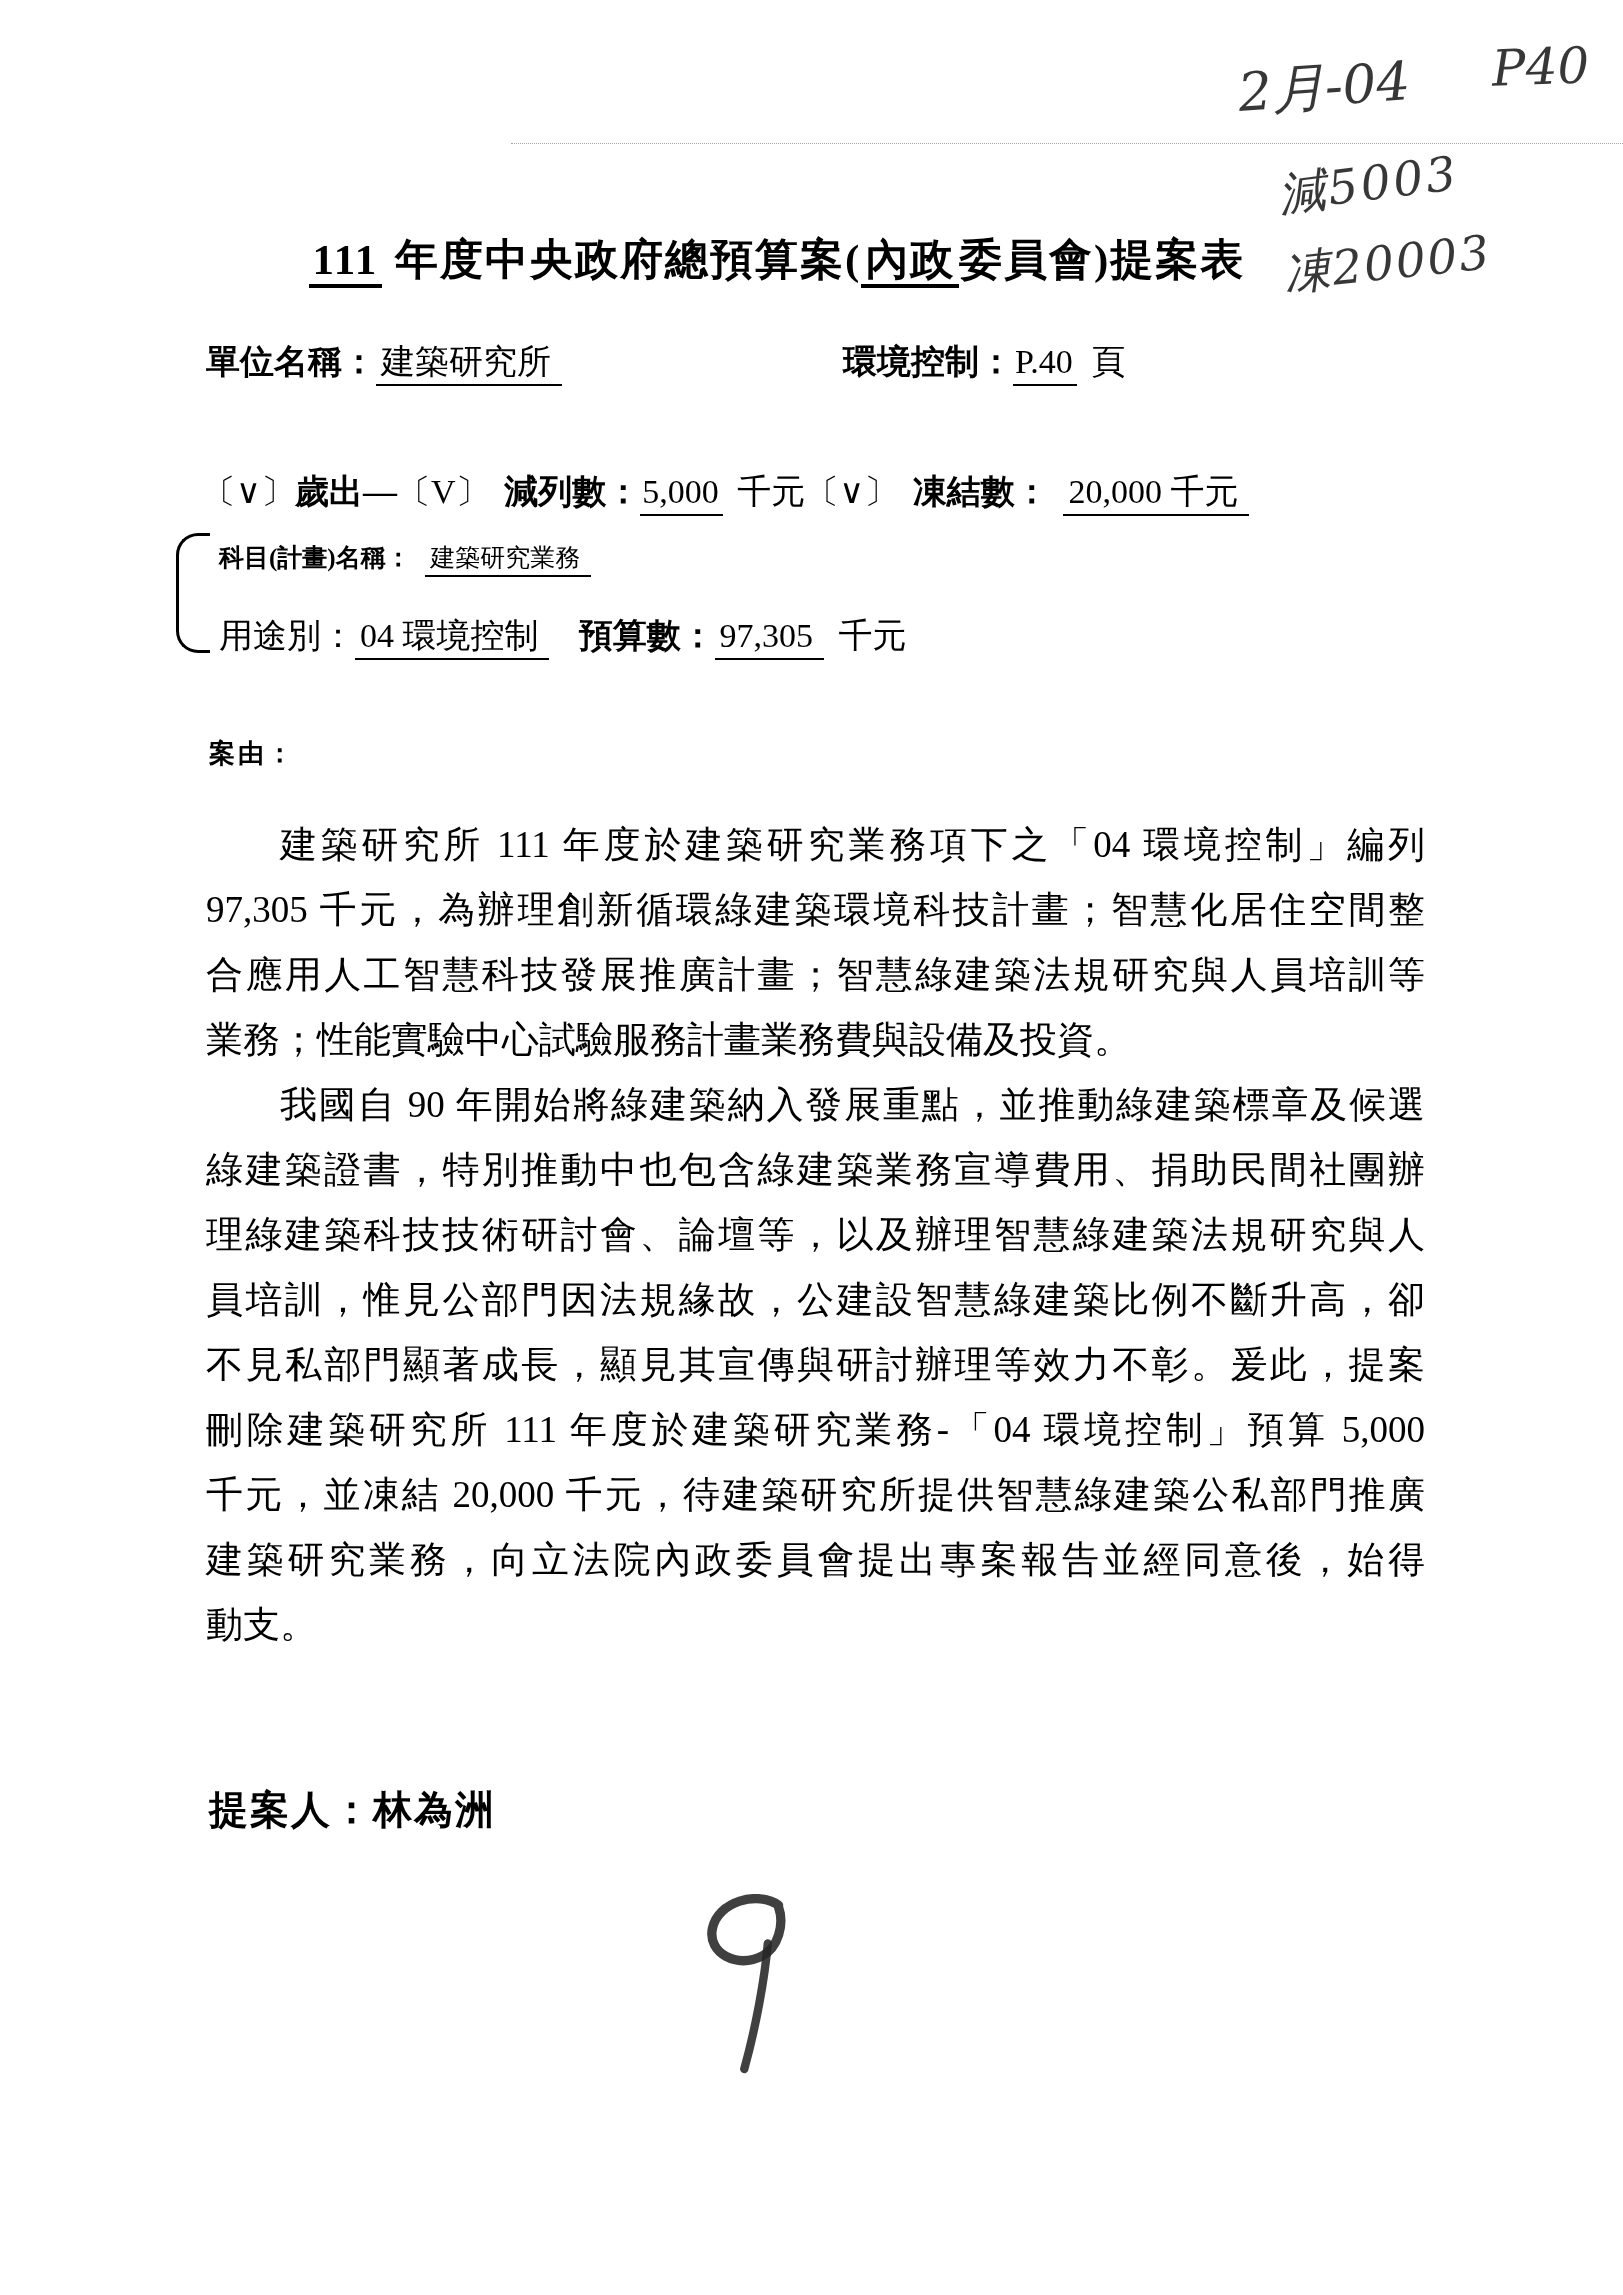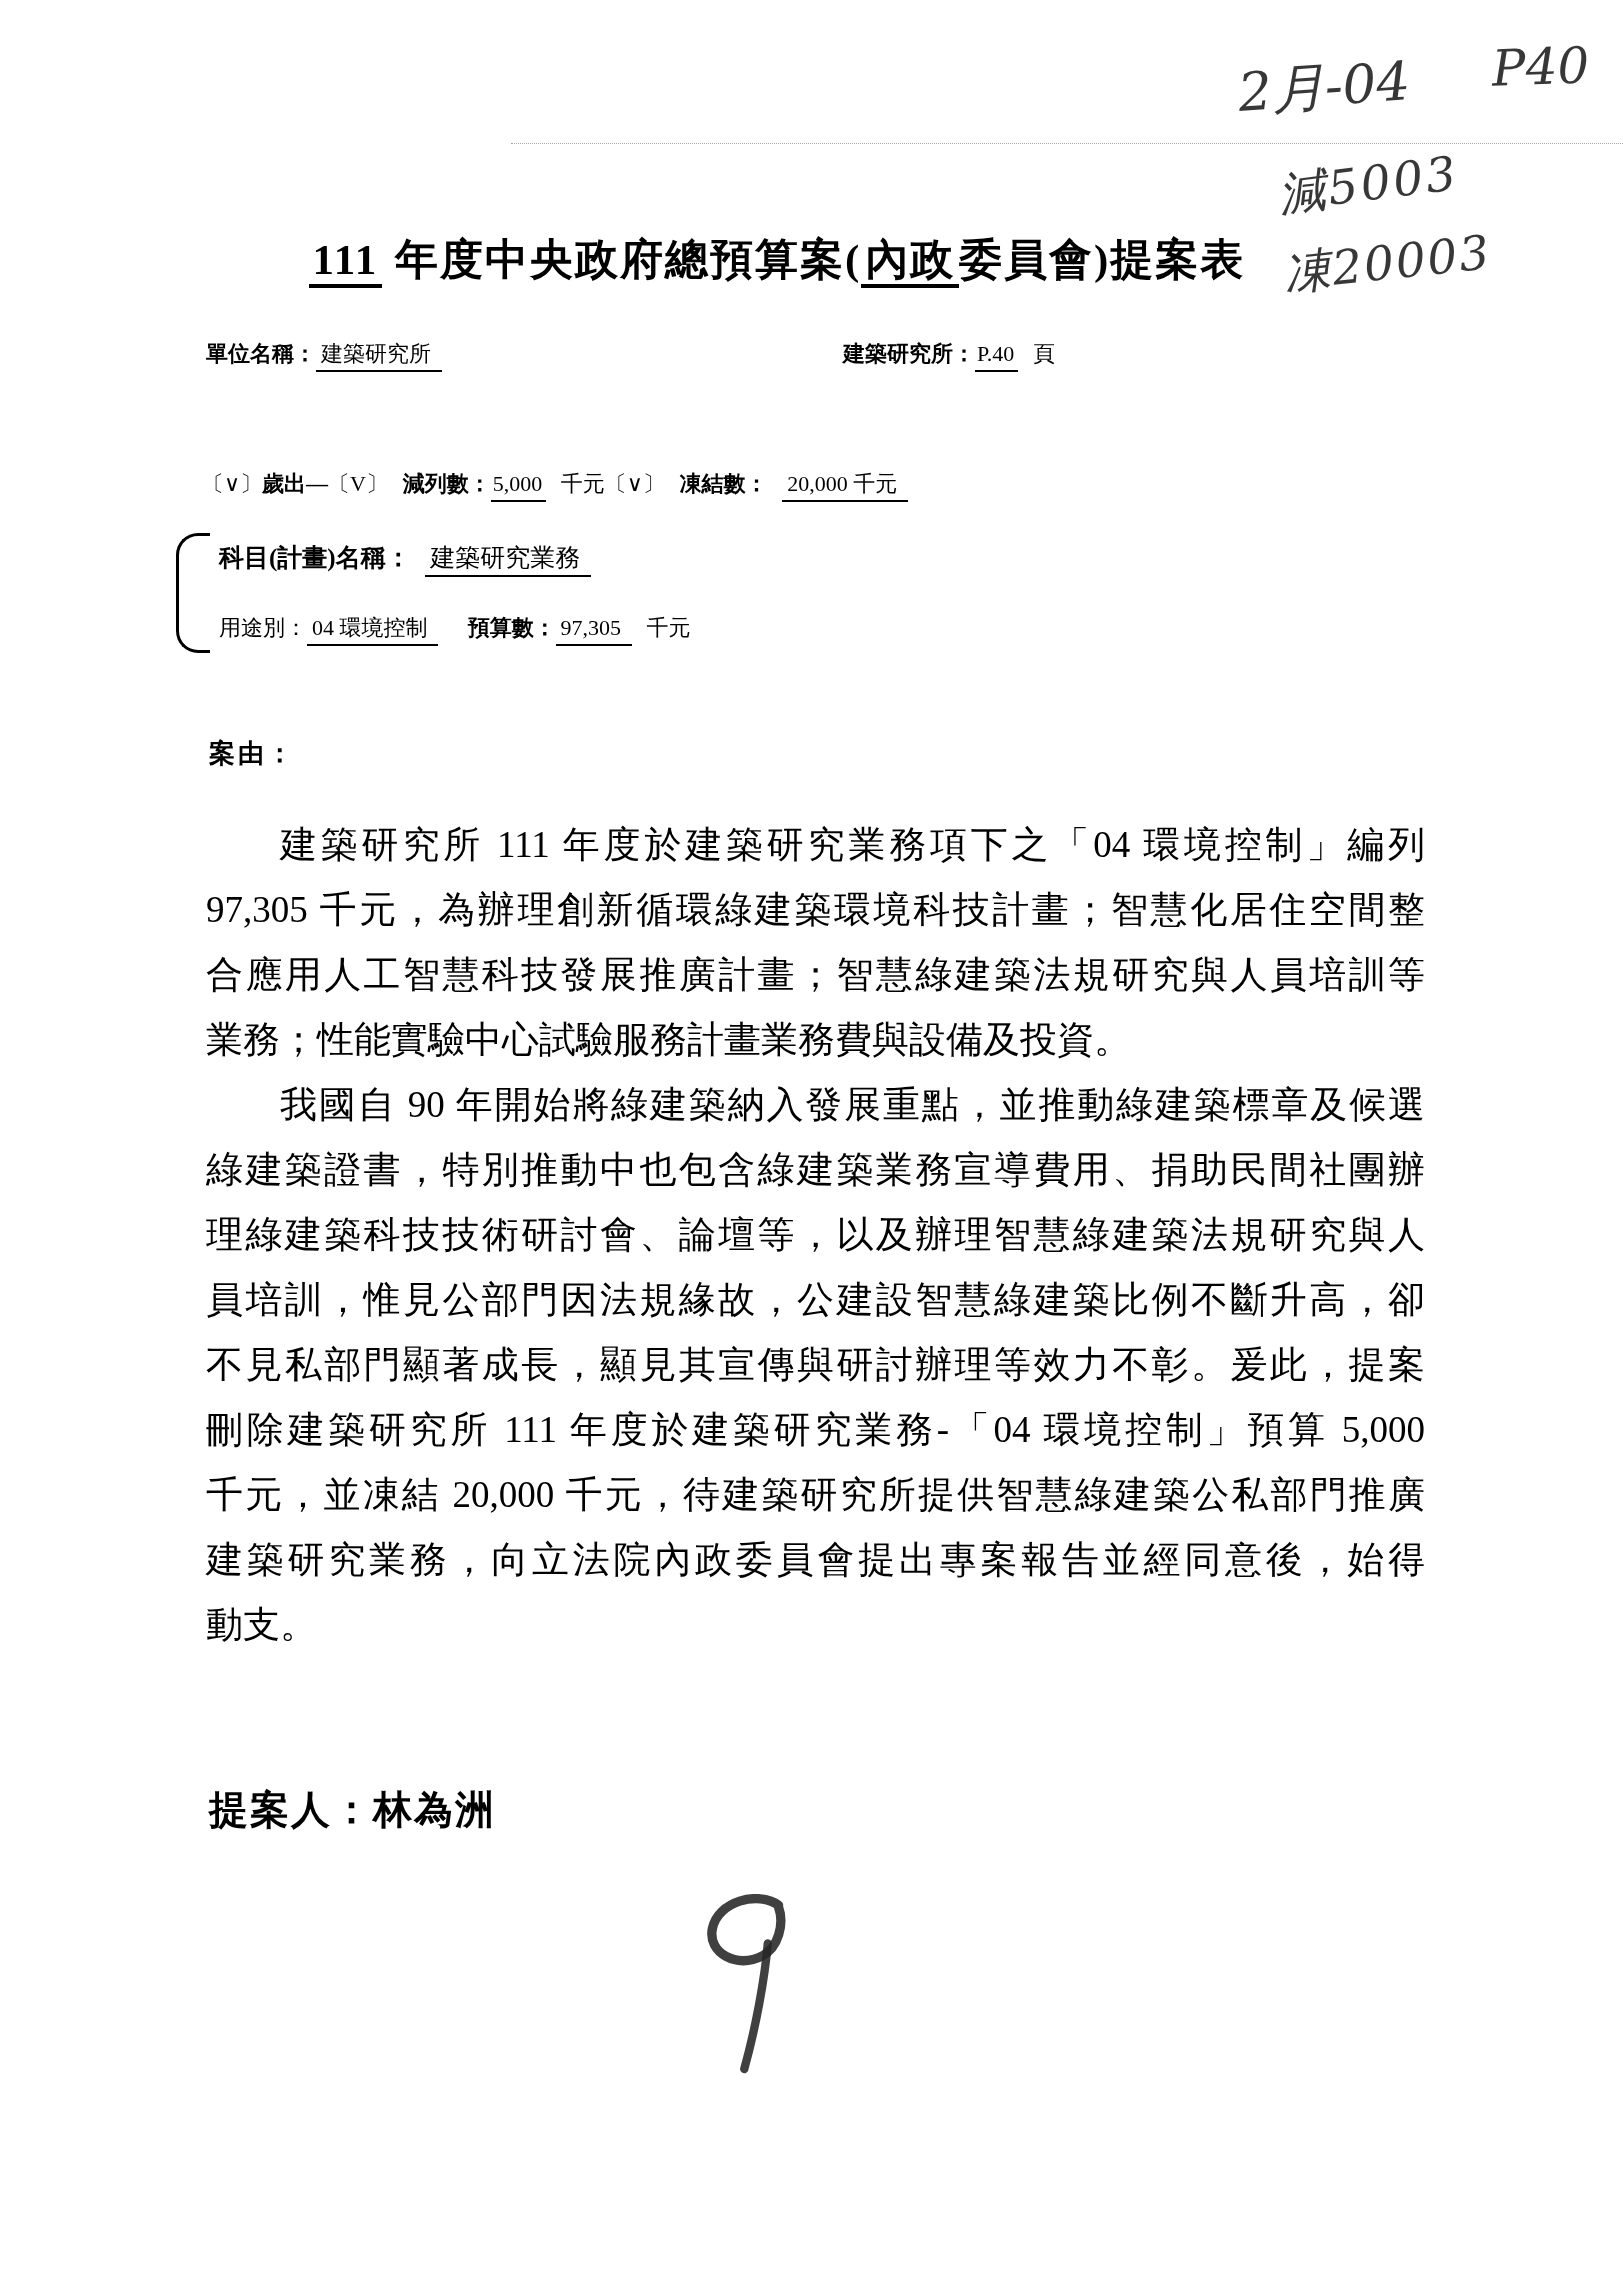--- a/index.html
+++ b/index.html
@@ -14,21 +14,21 @@
   
   .u{border-bottom:2.9px solid #000;padding:0 10.8px 3.9px 4.9px;}
   .u-tight{border-bottom:2.9px solid #000;padding:0 3.9px 3.9px 2px;}
   .u-thick{border-bottom:4.9px solid #000;padding:0 3.9px 1px 3.9px;}
   
   .title{
     top:231px;left:0;width:100%;text-align:center;
     font-size:43px;font-weight:bold;letter-spacing:2px;
     padding-right:69px;box-sizing:border-box;
   }
-  .fieldline{font-size:22px;white-space:nowrap;}
+  .fieldline{font-size:34px;white-space:nowrap;}
   .gap-s{display:inline-block;width:14.7px;}
   .gap-m{display:inline-block;width:29.5px;}
   
   .bracket{
     top:533px;left:176px;width:34px;height:120px;
     border-left:3.9px solid #000;border-top:3.9px solid #000;border-bottom:3.9px solid #000;
     border-top-left-radius:22px;border-bottom-left-radius:22px;
     box-sizing:border-box;
   }
   
@@ -69,21 +69,21 @@
 <div class="abs dotline"></div>
 
 <div class="abs title">
   <span class="u-thick">111</span><span> 年度中央政府總預算案(</span><span class="u-thick">內政</span><span>委員會)提案表</span>
 </div>
 
 <div class="abs fieldline" style="top:339px;left:206px;">
   <span class="bold">單位名稱：</span><span class="u">建築研究所</span>
 </div>
 <div class="abs fieldline" style="top:339px;left:843px;">
-  <span class="bold">建築研究所：</span><span class="u-tight">P.40</span><span class="gap-s"></span><span>頁</span>
+  <span class="bold">環境控制：</span><span class="u-tight">P.40</span><span class="gap-s"></span><span>頁</span>
 </div>
 
 <div class="abs fieldline" style="top:469px;left:202px;">
   <span>〔∨〕</span><span class="bold">歲出</span><span class="bold">—</span><span>〔V〕</span><span class="gap-s"></span><span class="bold">減列數：</span><span class="u-tight">5,000</span><span class="gap-s"></span><span>千元</span><span>〔∨〕</span><span class="gap-s"></span><span class="bold">凍結數：</span><span class="gap-s"></span><span class="u">20,000 千元</span>
 </div>
 
 <div class="abs bracket"></div>
 
 <div class="abs fieldline" style="top:541px;left:219px;font-size:25px;">
   <span class="bold">科目(計畫)名稱：</span><span class="gap-s"></span><span class="u">建築研究業務</span>

